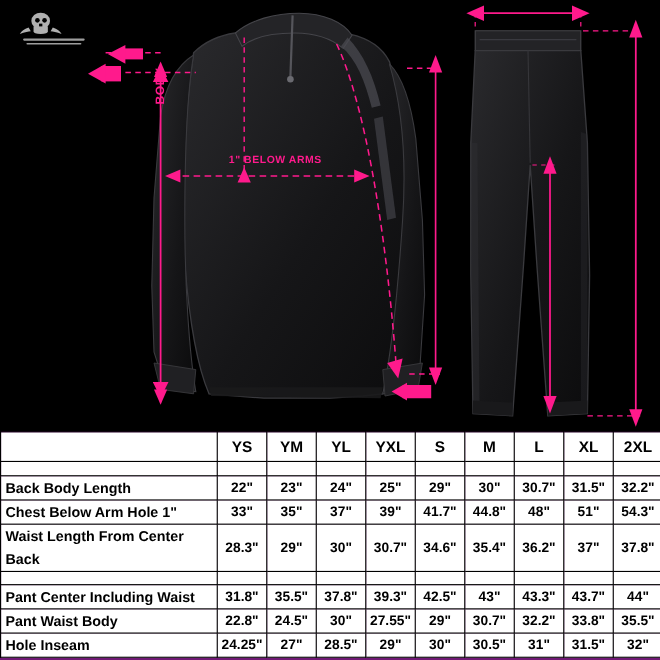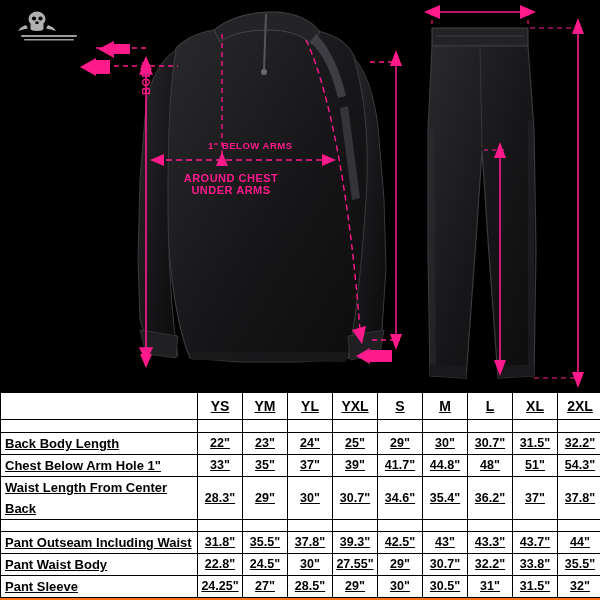--- a/index.html
+++ b/index.html
@@ -39,22 +39,21 @@
     opacity: 0.85;
   }
 
   
   #table-wrap {
     position: absolute;
     left: 0;
     top: 392px;
     width: 600px;
     height: 208px;
-    background: #f97316;
-    text-decoration: underline;
+    background: #701a75;
   }
   table.sizechart {
     width: 600px;
     border-collapse: collapse;
     table-layout: fixed;
     font-family: "Liberation Sans", sans-serif;
   }
   table.sizechart th, table.sizechart td {
     border: 1px solid #000;
     font-size: 12.5px;
@@ -284,24 +283,20 @@
         <path d="M578 28 L 578 378" stroke-width="1.6"></path>
         <path d="M578 18 L 572 34 L 584 34 Z" fill="#ff1a8c" stroke="none"></path>
         <path d="M578 388 L 572 372 L 584 372 Z" fill="#ff1a8c" stroke="none"></path>
         <path d="M530 28 L 582 28" stroke-dasharray="5,4" stroke-width="1.2"></path>
         <path d="M534 378 L 582 378" stroke-dasharray="5,4" stroke-width="1.2"></path>
       </g>
     </svg>
 
     <div class="artlabel" id="lbl-body">BODY</div>
     <div class="artlabel" id="lbl-below-arms">1" BELOW ARMS</div>
-    <div class="artlabel" id="lbl-around-chest">
-      <div>AROUND CHEST</div>
-      <div>UNDER ARMS</div>
-    </div>
   </div>
 
   <div id="table-wrap">
     <table class="sizechart">
       <thead>
         <tr class="header">
           <th class="corner"></th>
           <th class="sz">YS</th>
           <th class="sz">YM</th>
           <th class="sz">YL</th>
@@ -373,21 +368,21 @@
           <td></td>
           <td></td>
           <td></td>
           <td></td>
           <td></td>
           <td></td>
           <td></td>
         </tr>
 
         <tr>
-          <td class="rowlabel">Pant Outseam Including Waist</td>
+          <td class="rowlabel">Pant Center Including Waist</td>
           <td>31.8"</td>
           <td>35.5"</td>
           <td>37.8"</td>
           <td>39.3"</td>
           <td>42.5"</td>
           <td>43"</td>
           <td>43.3"</td>
           <td>43.7"</td>
           <td>44"</td>
         </tr>
@@ -399,21 +394,21 @@
           <td>30"</td>
           <td>27.55"</td>
           <td>29"</td>
           <td>30.7"</td>
           <td>32.2"</td>
           <td>33.8"</td>
           <td>35.5"</td>
         </tr>
 
         <tr>
-          <td class="rowlabel">Pant Sleeve</td>
+          <td class="rowlabel">Hole Inseam</td>
           <td>24.25"</td>
           <td>27"</td>
           <td>28.5"</td>
           <td>29"</td>
           <td>30"</td>
           <td>30.5"</td>
           <td>31"</td>
           <td>31.5"</td>
           <td>32"</td>
         </tr>

